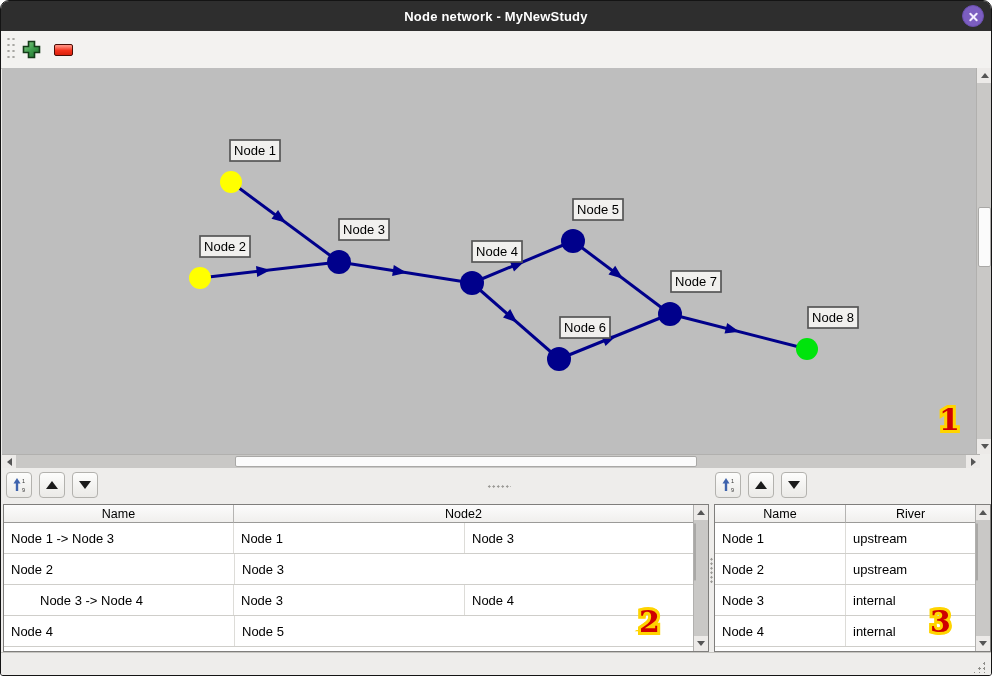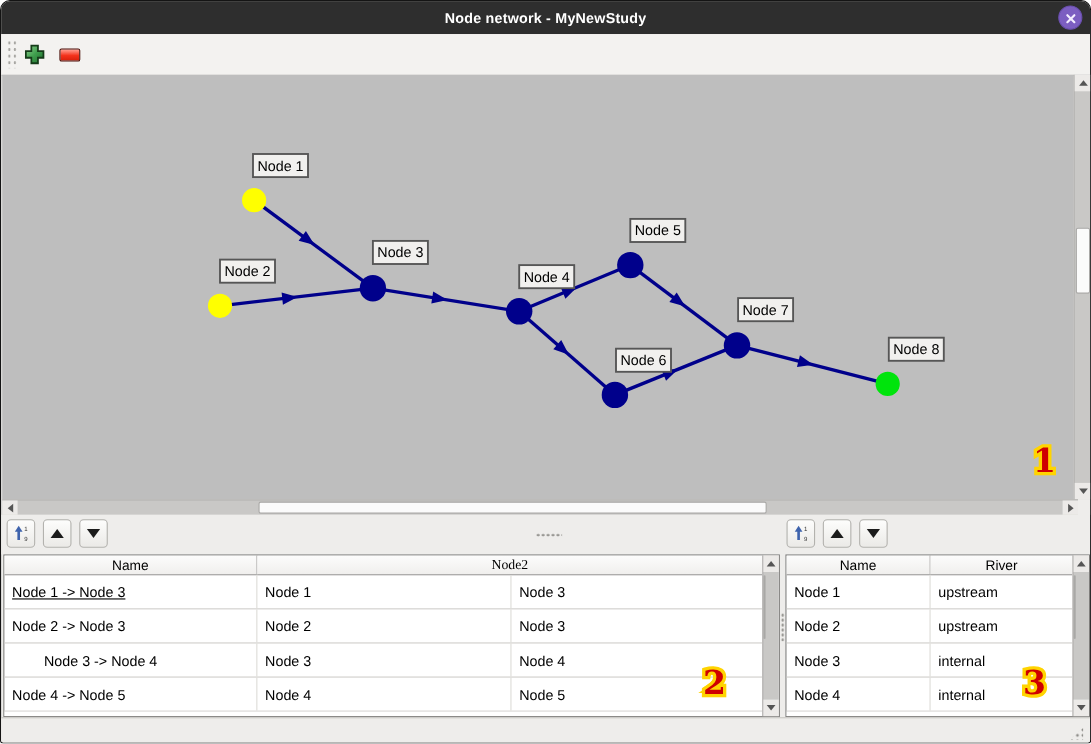--- a/index.html
+++ b/index.html
@@ -233,40 +233,38 @@
       <button class="pt-btn">
           <i class="tri-down-b"></i>
         </button>
     </div>
   </div>
 
   <div class="dtable links" id="links-table">
     <div class="t-main">
       <div class="t-head">
           <div class="t-hcell" style="flex: 0 0 230px;">Name</div>
-          <div class="t-hcell" style="flex: 1 1 auto; font-family: Liberation Serif, serif;">Node2</div>
+          <div class="t-hcell" style="flex: 1 1 auto;">Node2</div>
         </div>
       <div class="t-body">
           <div class="t-row">
-            <div class="t-cell" style="flex: 0 0 230px; text-decoration: underline;">Node 1 -&gt; Node 3</div>
+            <div class="t-cell" style="flex: 0 0 230px;">Node 1 -&gt; Node 3</div>
             <div class="t-cell" style="flex: 0 0 231px;">Node 1</div>
             <div class="t-cell" style="flex: 1 1 auto;">Node 3</div>
           </div>
           <div class="t-row">
-            <div class="t-cell" style="flex: 0 0 230px;">Node 2 -&gt; Node 3</div>
             <div class="t-cell" style="flex: 0 0 231px;">Node 2</div>
             <div class="t-cell" style="flex: 1 1 auto;">Node 3</div>
           </div>
           <div class="t-row">
             <div class="t-cell" style="flex: 0 0 230px; padding-left: 36px;">Node 3 -&gt; Node 4</div>
             <div class="t-cell" style="flex: 0 0 231px;">Node 3</div>
             <div class="t-cell" style="flex: 1 1 auto;">Node 4</div>
           </div>
           <div class="t-row">
-            <div class="t-cell" style="flex: 0 0 230px;">Node 4 -&gt; Node 5</div>
             <div class="t-cell" style="flex: 0 0 231px;">Node 4</div>
             <div class="t-cell" style="flex: 1 1 auto;">Node 5</div>
           </div>
         </div>
       <div class="t-stub"></div>
     </div>
     <div class="t-scroll">
       <div class="sb-btn">
           <i class="tri-up"></i>
         </div>

